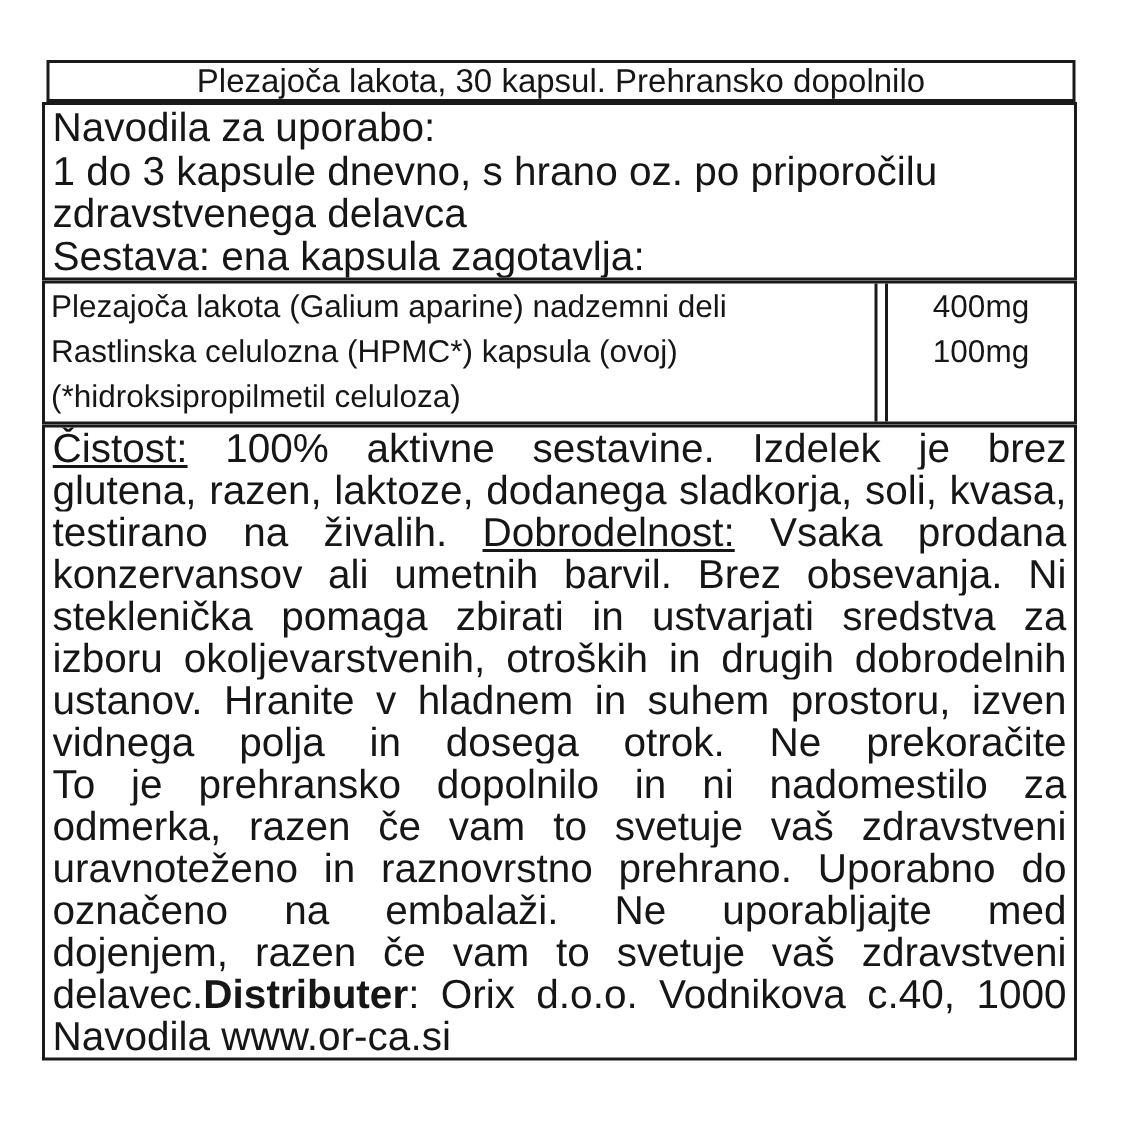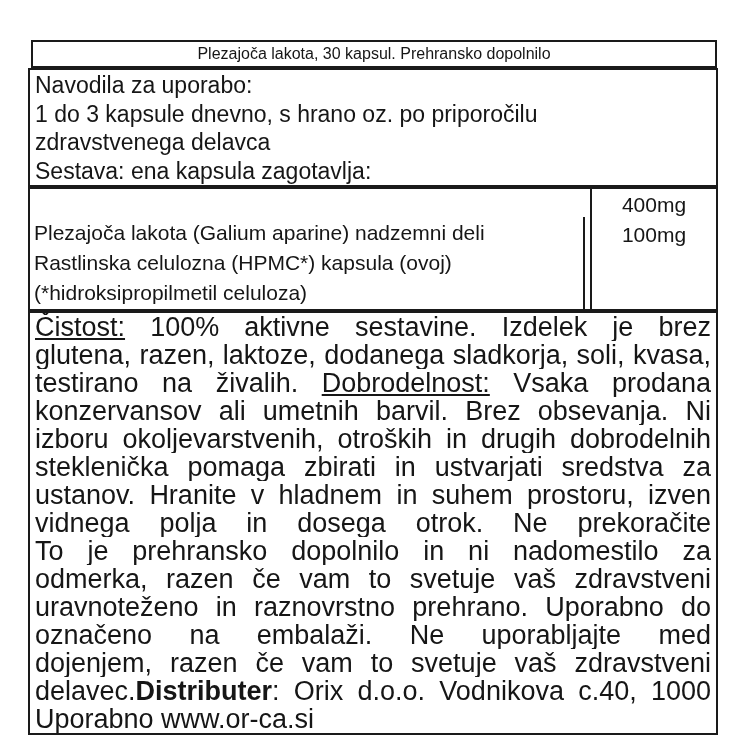--- a/index.html
+++ b/index.html
@@ -19,37 +19,36 @@
     position:absolute;left:28px;top:40px;width:690px;
   }
   .box{
     box-sizing:border-box;
     border:2px solid var(--line);
     background:var(--bg);
   }
   .title-box{
     height:28px;margin:0 1px 0 3px;
     text-align:center;
-    font-size:16px;line-height:24px;
+    font-size:22px;line-height:24px;
     white-space:nowrap;overflow:hidden;
   }
   .directions-box{
     padding:1px 5px 0 5px;
-    font-size:23px;line-height:28.5px;
+    font-size:27px;line-height:28.5px;
   }
   .dline{white-space:nowrap;overflow:hidden;}
   .ingredients-box{
     display:flex;align-items:stretch;
     font-size:21px;line-height:30px;
   }
   .ing-names{
     flex:1;min-width:0;
     padding:1px 4px;
     border-right:2px solid var(--line);
-    margin-top:28px;
   }
   .ing-name{white-space:nowrap;overflow:hidden;}
   .ing-amounts{
     width:124px;flex:0 0 124px;
     margin-left:5px;
     border-left:2px solid var(--line);
     padding:1px 0;
     text-align:center;
   }
   .info-box{
@@ -93,26 +92,26 @@
         <div class="ing-amount">400mg</div>
         <div class="ing-amount">100mg</div>
       </div>
   </div>
 
   <div class="box info-box">
       <div class="pline"><span class="run-underline">Čistost:</span><span> 100% aktivne sestavine. Izdelek je brez pšenice,</span></div>
       <div class="pline"><span>glutena, razen, laktoze, dodanega sladkorja, soli, kvasa,</span></div>
       <div class="pline"><span>testirano na živalih. </span><span class="run-underline">Dobrodelnost:</span><span> Vsaka prodana Viridian</span></div>
       <div class="pline"><span>konzervansov ali umetnih barvil. Brez obsevanja. Ni</span></div>
+      <div class="pline"><span>steklenička pomaga zbirati in ustvarjati sredstva za pomoč</span></div>
       <div class="pline"><span>izboru okoljevarstvenih, otroških in drugih dobrodelnih</span></div>
-      <div class="pline"><span>steklenička pomaga zbirati in ustvarjati sredstva za pomoč</span></div>
       <div class="pline"><span>ustanov. Hranite v hladnem in suhem prostoru, izven</span></div>
       <div class="pline"><span>vidnega polja in dosega otrok. Ne prekoračite navedenega</span></div>
       <div class="pline"><span>To je prehransko dopolnilo in ni nadomestilo za</span></div>
       <div class="pline"><span>odmerka, razen če vam to svetuje vaš zdravstveni delavec.</span></div>
       <div class="pline"><span>uravnoteženo in raznovrstno prehrano. Uporabno do konca:</span></div>
       <div class="pline"><span>označeno na embalaži. Ne uporabljajte med nosečnostjo ali</span></div>
       <div class="pline"><span>dojenjem, razen če vam to svetuje vaš zdravstveni</span></div>
       <div class="pline"><span>delavec.</span><span class="run-bold">Distributer</span><span>: Orix d.o.o. Vodnikova c.40, 1000</span></div>
-      <div class="pline last"><span>Uporabno www.or-ca.si</span></div>
+      <div class="pline last"><span>Navodila www.or-ca.si</span></div>
     </div>
 
 </div>
 
 </body></html>

